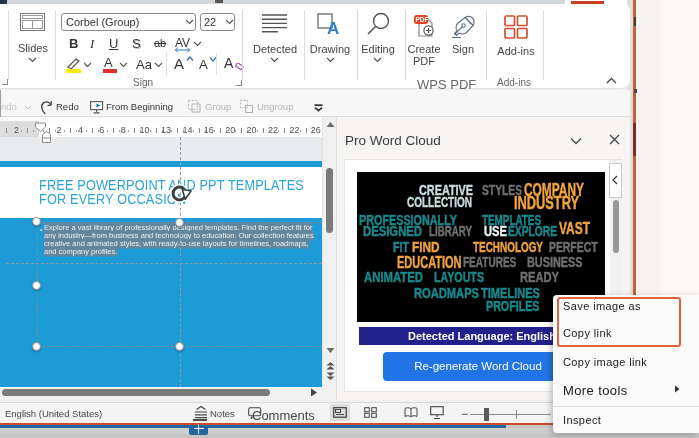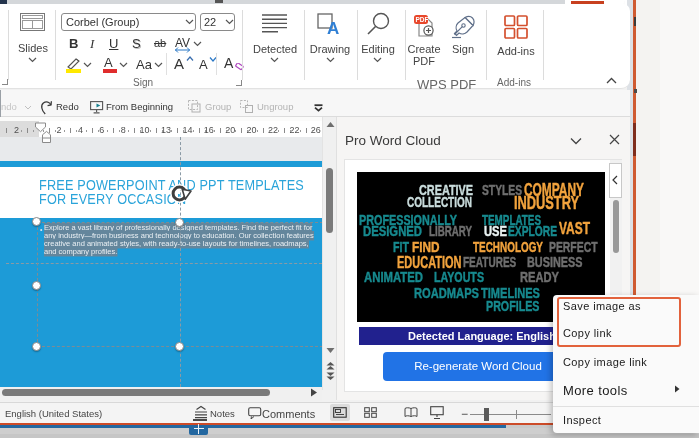--- a/index.html
+++ b/index.html
@@ -383,21 +383,21 @@
 <div class="abs" style="left:5px;top:408px;font-size:9.5px;color:#444;">English (United States)</div>
 <svg class="abs" style="left:194px;top:405px;" width="14" height="14" viewBox="0 0 14 14">
     <path d="M2.5 4.5L7 1.5l4.5 3" fill="none" stroke="#444" stroke-width="1.2"></path>
     <path d="M1 7h12M1 9.8h12M1 12.6h12" stroke="#444" stroke-width="1.2"></path>
   </svg>
 <div class="abs" style="left:210px;top:408px;font-size:9.5px;color:#444;">Notes</div>
 <svg class="abs" style="left:248px;top:407px;" width="14" height="12" viewBox="0 0 14 12">
     <rect x="0.7" y="0.7" width="12" height="8" rx="1.5" fill="none" stroke="#444" stroke-width="1.1"></rect>
     <path d="M3.5 9.5L3 12l3-2.5" fill="none" stroke="#444" stroke-width="1"></path>
   </svg>
-<div class="abs" style="left:262px;top:408px;font-size:11px;color:#444;">Comments</div>
+<div class="abs" style="left:252px;top:408px;font-size:13px;color:#444;">Comments</div>
 <div class="abs" style="left:330px;top:404px;width:20px;height:17px;background:#dcdcdc;border-radius:2px;"></div>
 <svg class="abs" style="left:333px;top:407px;" width="14" height="11" viewBox="0 0 14 11">
     <rect x="0.7" y="0.7" width="12.5" height="9.5" fill="none" stroke="#333" stroke-width="1.1"></rect>
     <rect x="2.5" y="2.5" width="5" height="3" fill="none" stroke="#333" stroke-width="0.9"></rect>
     <path d="M3 7.5h8" stroke="#333" stroke-width="0.9"></path>
   </svg>
 <svg class="abs" style="left:364px;top:407px;" width="13" height="11" viewBox="0 0 13 11">
     <rect x="0.7" y="0.7" width="4.6" height="4" fill="none" stroke="#444" stroke-width="1"></rect>
     <rect x="7.7" y="0.7" width="4.6" height="4" fill="none" stroke="#444" stroke-width="1"></rect>
     <rect x="0.7" y="6.3" width="4.6" height="4" fill="none" stroke="#444" stroke-width="1"></rect>

